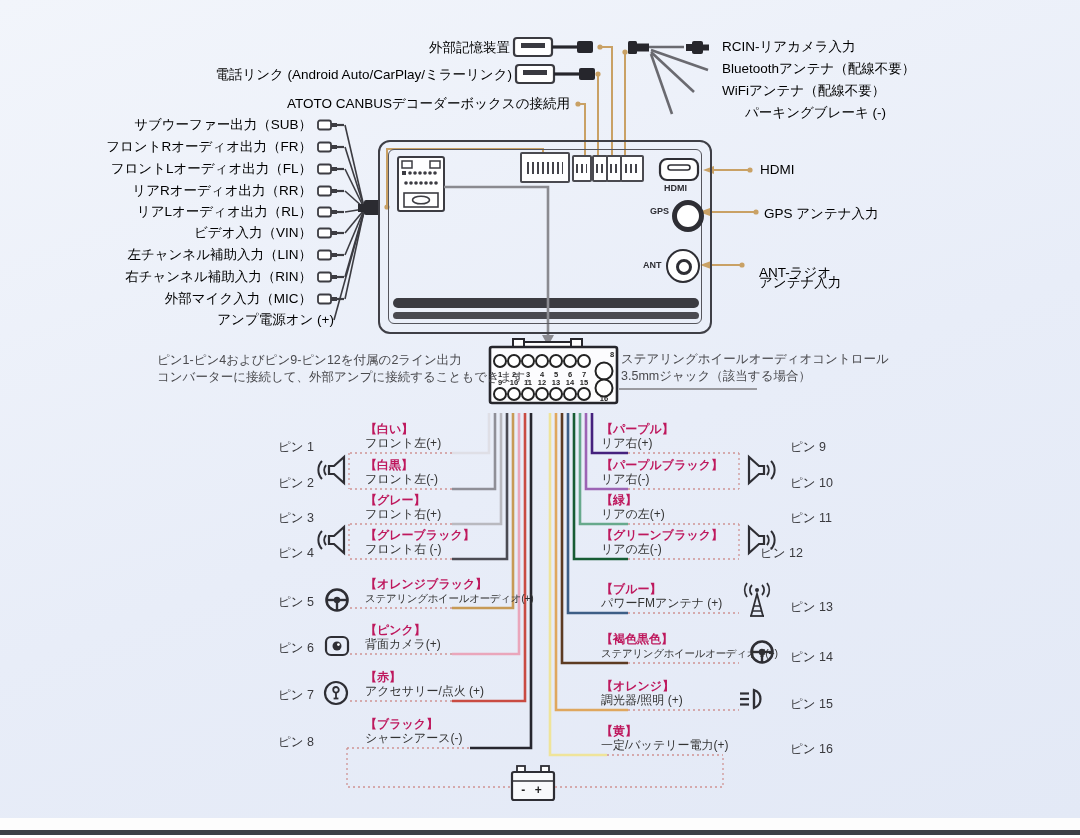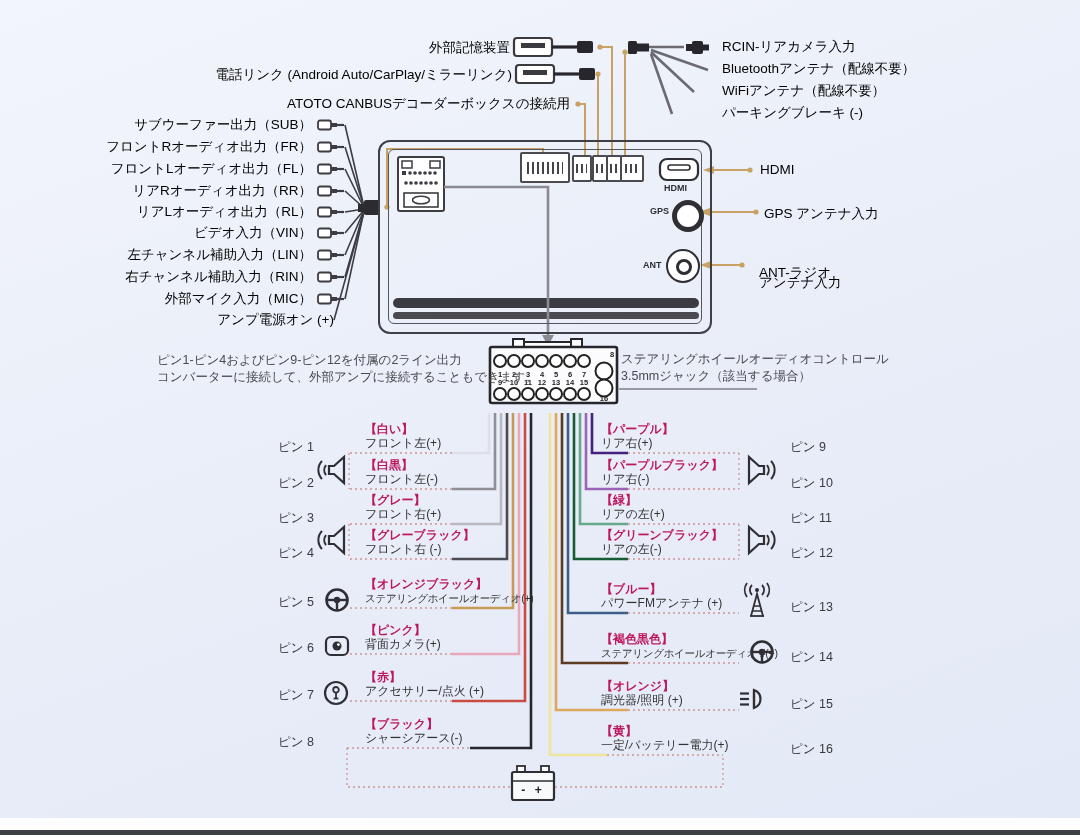--- a/index.html
+++ b/index.html
@@ -322,21 +322,21 @@
   <div class="gps-ring"></div>
   <div class="ant-outer"></div>
   <div class="ant-inner"></div>
 
   <div class="lbl rt" style="right:570px;top:39px;">外部記憶装置</div>
   <div class="lbl rt" style="right:568px;top:66px;">電話リンク (Android Auto/CarPlay/ミラーリンク)</div>
   <div class="lbl rt" style="right:510px;top:95px;">ATOTO CANBUSデコーダーボックスの接続用</div>
   <div class="lbl" style="left:722px;top:38px;">RCIN-リアカメラ入力</div>
   <div class="lbl" style="left:722px;top:60px;">Bluetoothアンテナ（配線不要）</div>
   <div class="lbl" style="left:722px;top:82px;">WiFiアンテナ（配線不要）</div>
-  <div class="lbl" style="left:722px;top:104px;">パーキングブレーキ (-)</div>
+  <div class="lbl" style="left:745px;top:104px;">パーキングブレーキ (-)</div>
 
   <div class="lbl rt" style="right:768px;top:116px;">サブウーファー出力（SUB）</div>
   <div class="lbl rt" style="right:768px;top:138px;">フロントRオーディオ出力（FR）</div>
   <div class="lbl rt" style="right:768px;top:160px;">フロントLオーディオ出力（FL）</div>
   <div class="lbl rt" style="right:768px;top:182px;">リアRオーディオ出力（RR）</div>
   <div class="lbl rt" style="right:768px;top:203px;">リアLオーディオ出力（RL）</div>
   <div class="lbl rt" style="right:768px;top:224px;">ビデオ入力（VIN）</div>
   <div class="lbl rt" style="right:768px;top:246px;">左チャンネル補助入力（LIN）</div>
   <div class="lbl rt" style="right:768px;top:268px;">右チャンネル補助入力（RIN）</div>
   <div class="lbl rt" style="right:768px;top:290px;">外部マイク入力（MIC）</div>
@@ -363,21 +363,21 @@
   <div class="pin-num" style="left:278px;top:475px;">ピン 2</div>
   <div class="pin-num" style="left:278px;top:510px;">ピン 3</div>
   <div class="pin-num" style="left:278px;top:545px;">ピン 4</div>
   <div class="pin-num" style="left:278px;top:594px;">ピン 5</div>
   <div class="pin-num" style="left:278px;top:640px;">ピン 6</div>
   <div class="pin-num" style="left:278px;top:687px;">ピン 7</div>
   <div class="pin-num" style="left:278px;top:734px;">ピン 8</div>
   <div class="pin-num" style="left:790px;top:439px;">ピン 9</div>
   <div class="pin-num" style="left:790px;top:475px;">ピン 10</div>
   <div class="pin-num" style="left:790px;top:510px;">ピン 11</div>
-  <div class="pin-num" style="left:790px;top:545px;">ピン 12</div>
+  <div class="pin-num" style="left:760px;top:545px;">ピン 12</div>
   <div class="pin-num" style="left:790px;top:599px;">ピン 13</div>
   <div class="pin-num" style="left:790px;top:649px;">ピン 14</div>
   <div class="pin-num" style="left:790px;top:696px;">ピン 15</div>
   <div class="pin-num" style="left:790px;top:741px;">ピン 16</div>
 
   <div class="wlabel" style="left:365px;top:422px;">
       <div class="wl1">【白い】</div>
       <div class="wl2">フロント左(+)</div>
     </div>
   <div class="wlabel" style="left:365px;top:458px;">

